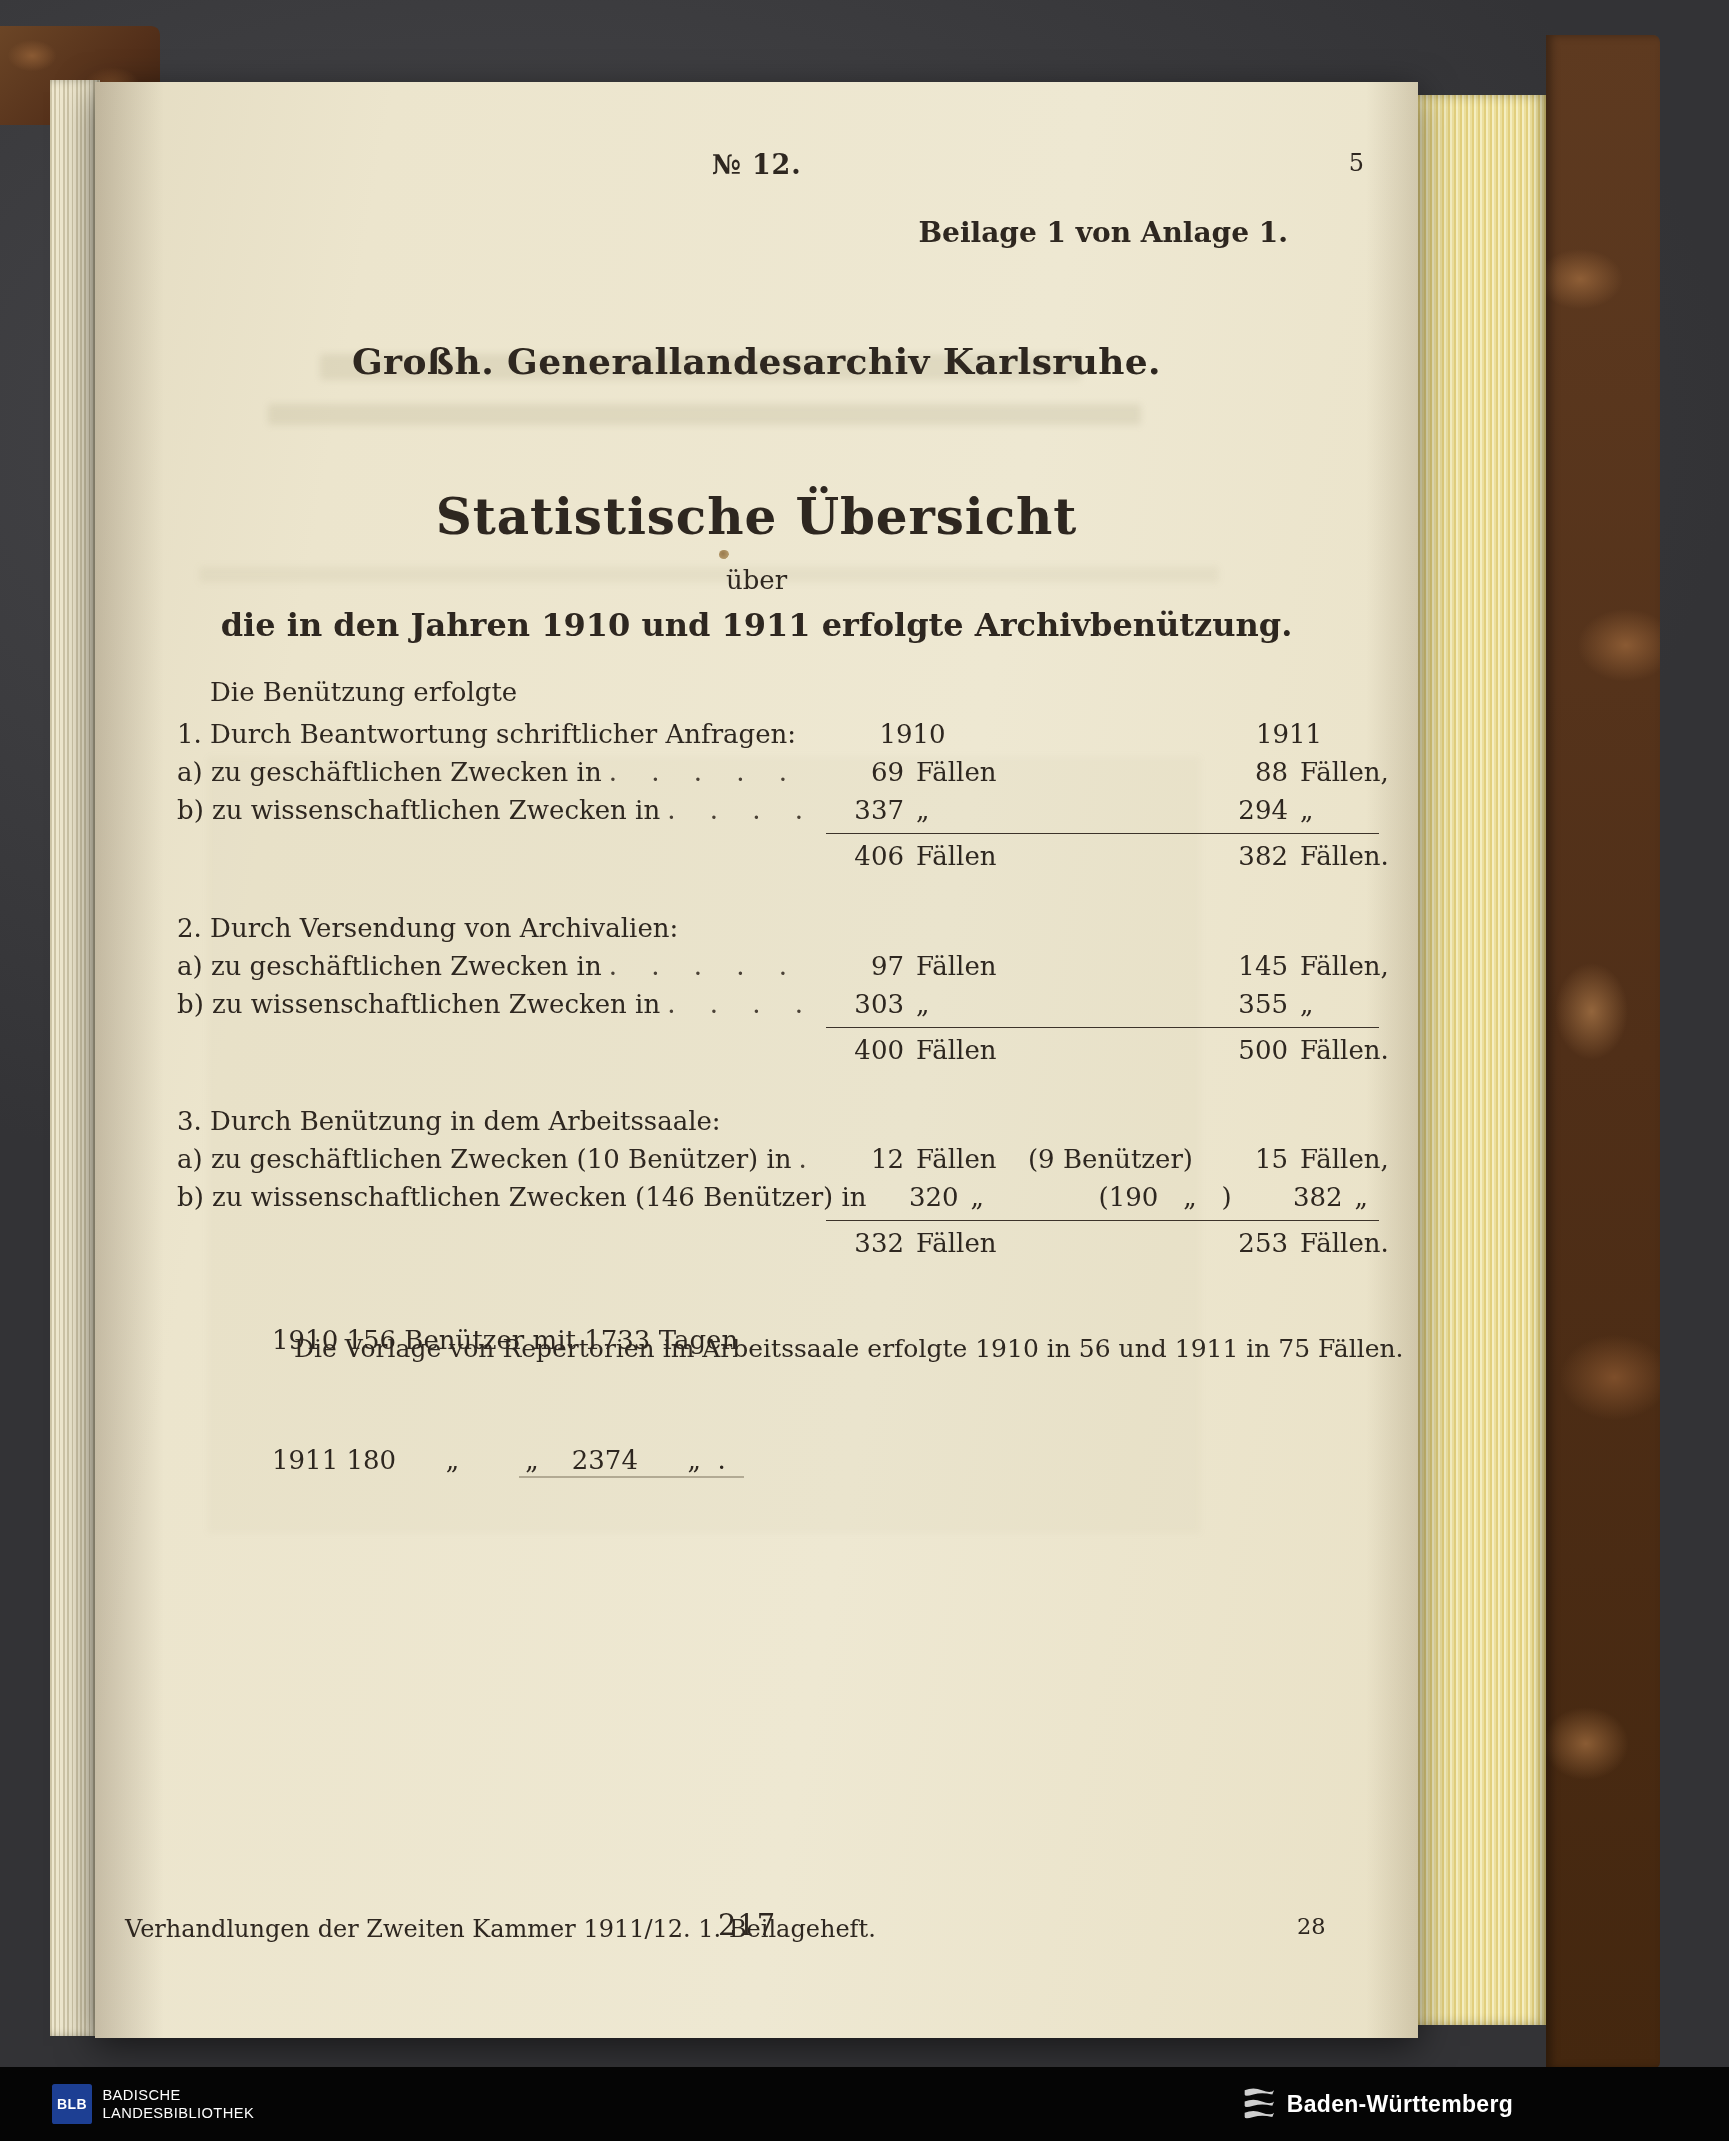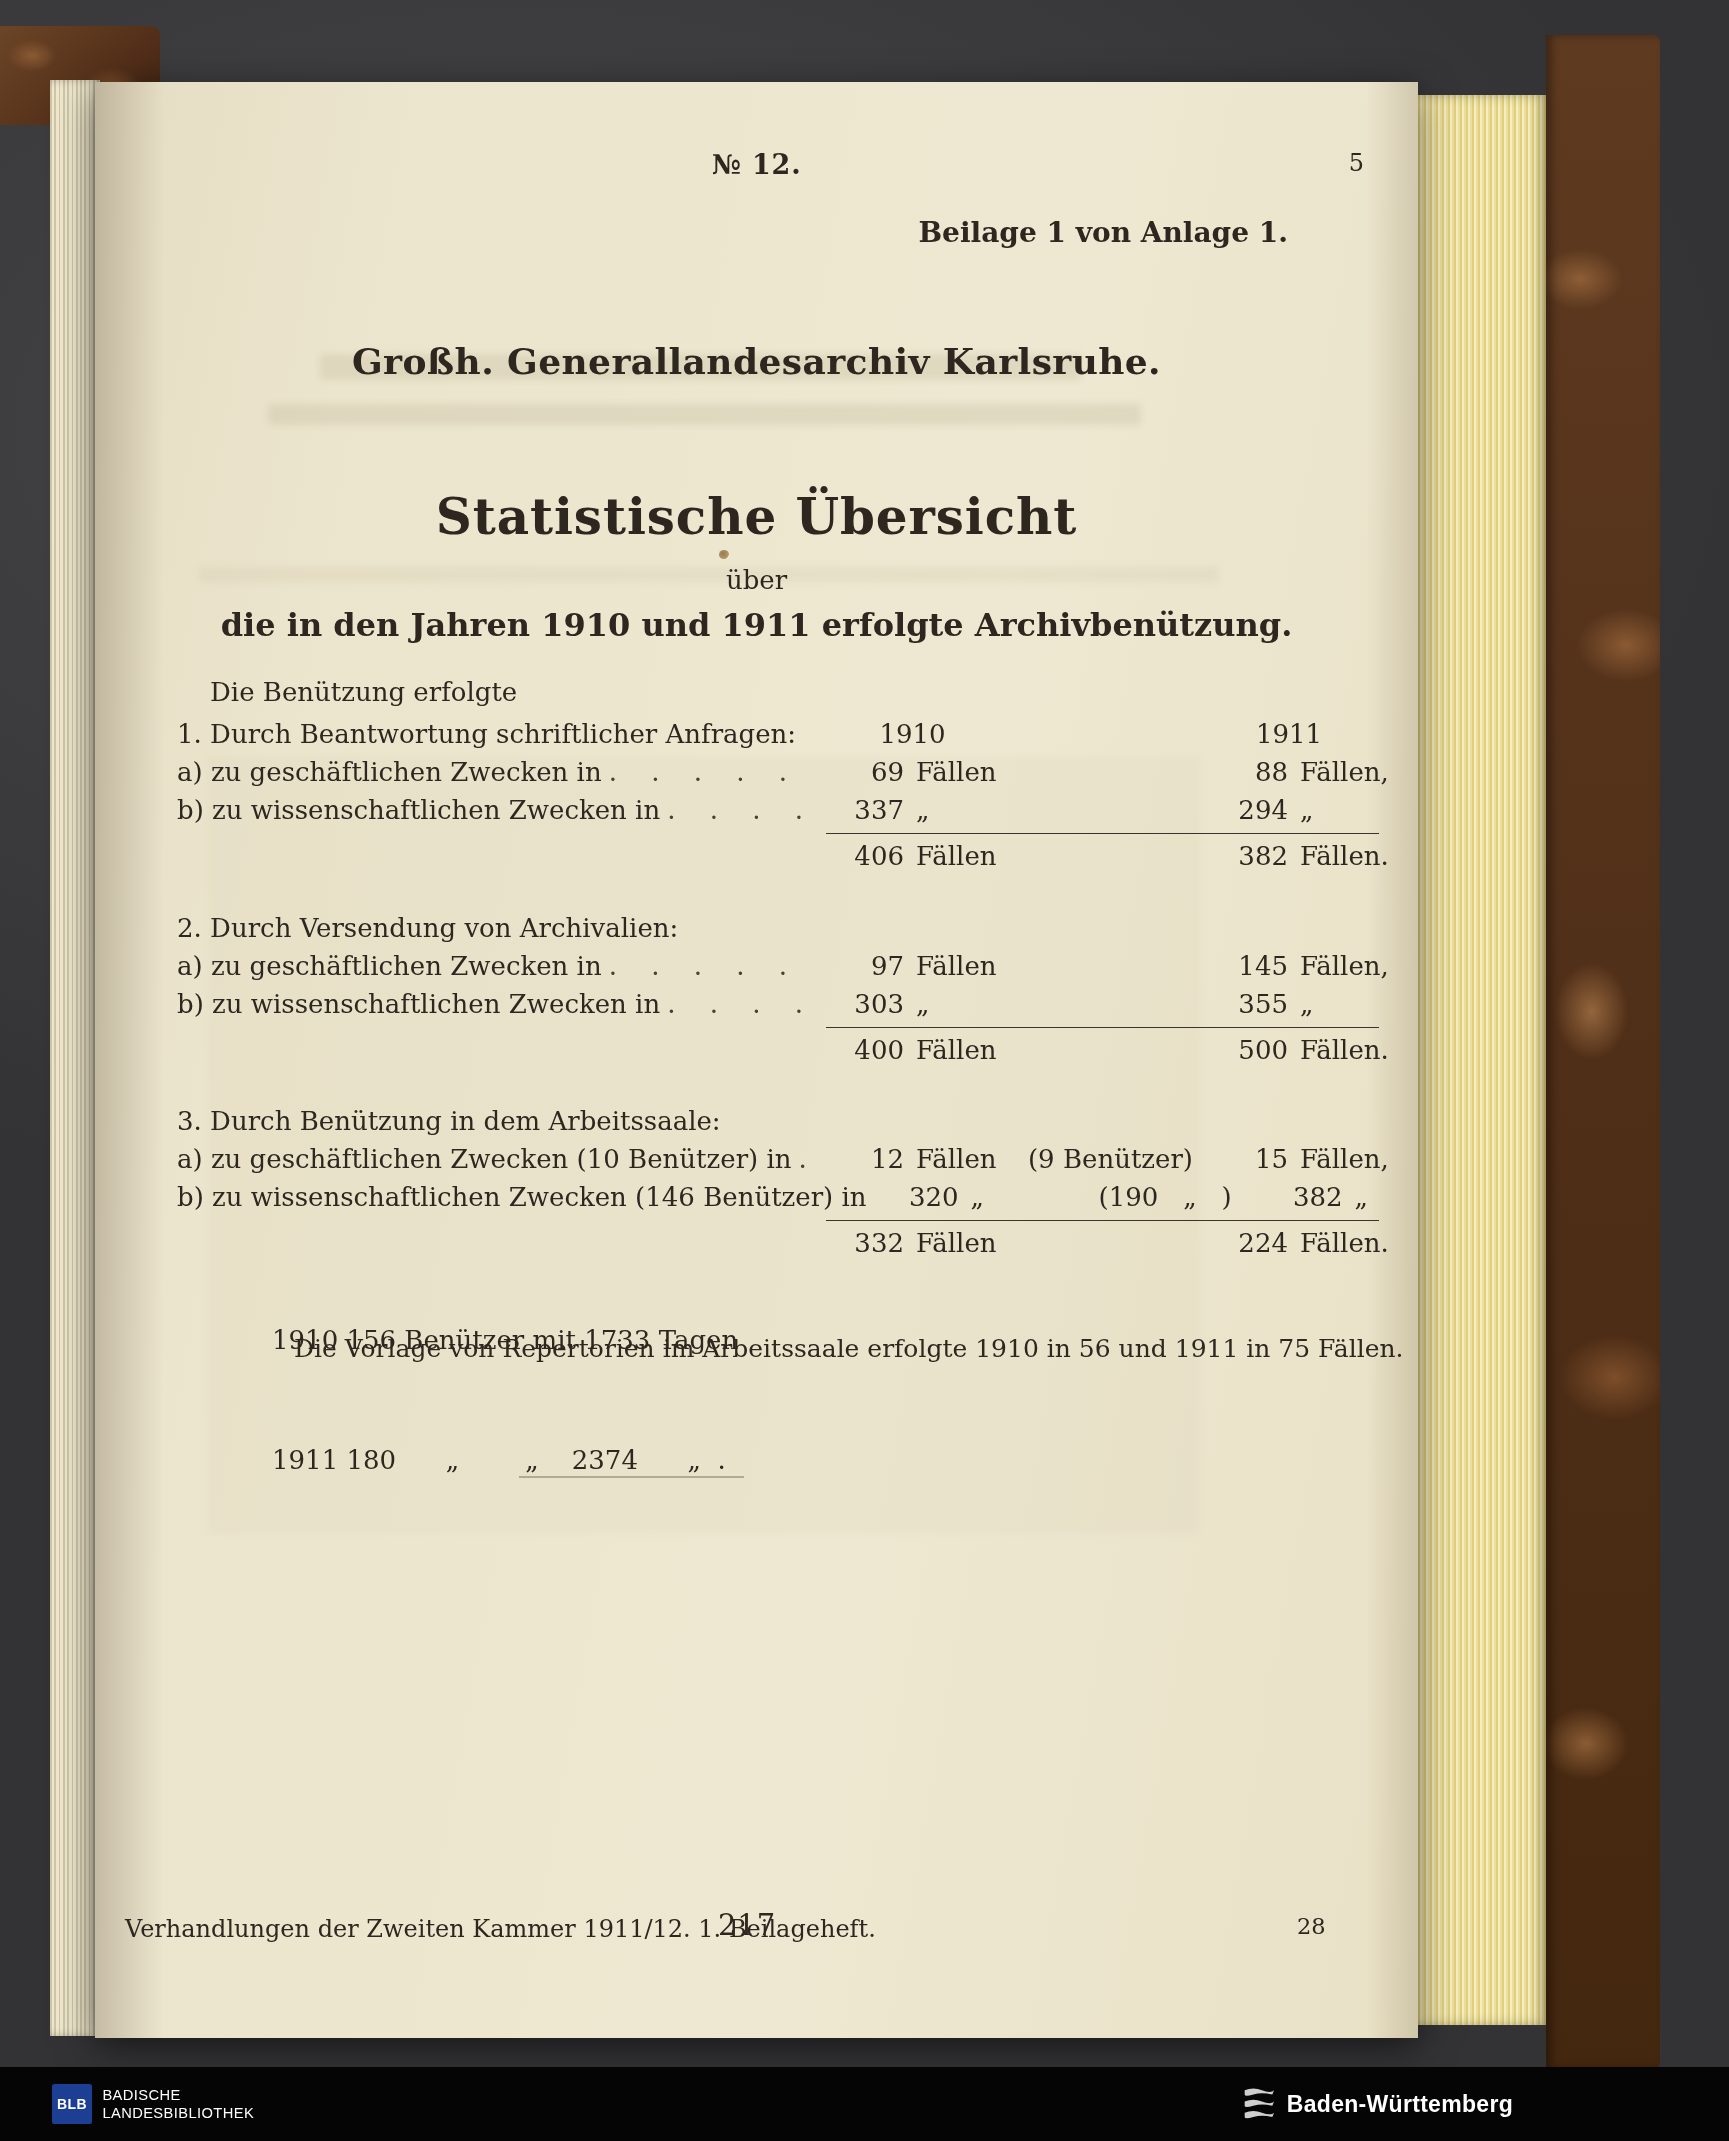--- a/index.html
+++ b/index.html
@@ -238,21 +238,21 @@
         </span>
       </div>
 
       <div class="row total">
         <span class="lbl"></span>
         <span class="dots"></span>
         <span class="nums">
           <span class="v">332</span>
           <span class="u1">Fällen</span>
           <span class="mid"></span>
-          <span class="v">224</span>
+          <span class="v">253</span>
           <span class="u2">Fällen.</span>
         </span>
       </div>
     </div>
 
     <div class="abs summary">
       <div>1910 156 Benützer mit 1733 Tagen</div>
       <div>1911 180      „        „    2374      „  .</div>
     </div>
     <div class="abs note">Die Vorlage von Repertorien im Arbeitssaale erfolgte 1910 in 56 und 1911 in 75 Fällen.</div>

